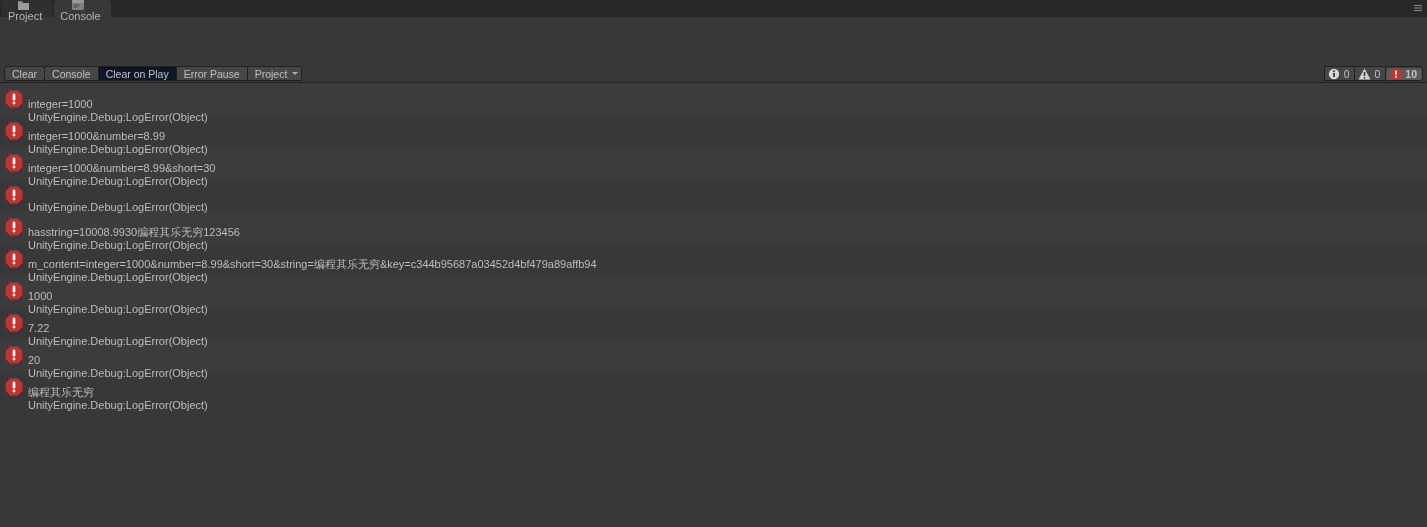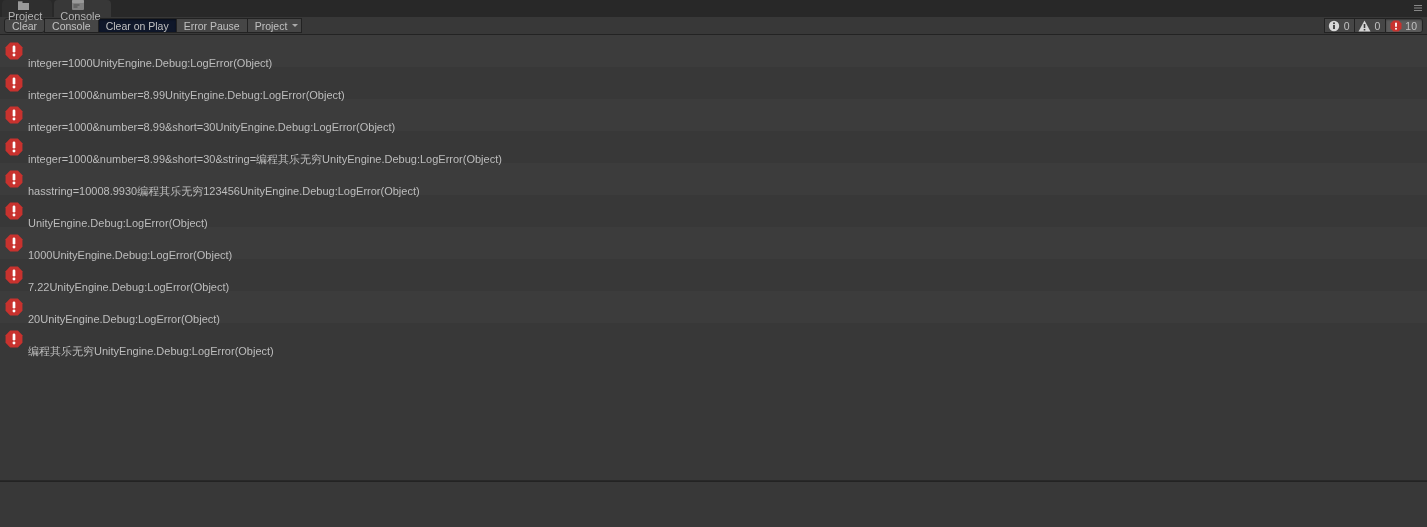--- a/index.html
+++ b/index.html
@@ -63,20 +63,21 @@
 
   
   .toolbar {
     height: 18px;
     background: #383838;
     border-bottom: 1px solid #232323;
     display: flex;
     align-items: center;
     padding: 0 4px;
     font-size: 10.5px;
+    margin-top: 48px;
   }
   .tool-btn {
     padding: 1px 7px;
     border: 1px solid #222;
     border-radius: 3px;
     background: #464646;
     color: #c0c0c0;
     margin-right: 0px;
     height: 15px;
     line-height: 12px;
@@ -103,21 +104,21 @@
     padding: 1px 5px 1px 3px;
     border: 1px solid #222;
     background: #464646;
     color: #c0c0c0;
     height: 15px;
     line-height: 12px;
     margin-left: -1px;
     cursor: pointer;
   }
   .counter:first-of-type { border-top-left-radius:3px;border-bottom-left-radius:3px;}
-  .counter:last-of-type  { border-top-right-radius:3px;border-bottom-right-radius:3px;}
+  .counter:last-of-type  { border-top-right-radius:3px;border-bottom-right-radius:3px;font-weight:bold;}
   .counter.active {
     background: #5b5b5b;
     box-shadow: inset 0 1px 2px rgba(0,0,0,0.4);
   }
   .counter .cicon {
     width: 13px;
     height: 13px;
     margin-right: 3px;
     display: inline-flex;
     align-items:center;
@@ -143,21 +144,21 @@
     width: 20px;
     height: 20px;
     margin-right: 4px;
     flex: none;
     display: flex;
     align-items: center;
     justify-content: center;
   }
   .log-text {
     display: flex;
-    flex-direction: row;
+    flex-direction: column;
     line-height: 13px;
     font-size: 11px;
     color: #bdbdbd;
     margin-top: 24px;
   }
   .log-sub {
     color: #bdbdbd;
   }
 
   
@@ -286,21 +287,20 @@
     </div>
     <div class="log-row">
       <div class="log-icon">
         <svg width="18" height="18" viewBox="0 0 16 16">
     <path d="M4.6 0.5h6.8l4.1 4.1v6.8l-4.1 4.1H4.6L0.5 11.4V4.6z" fill="#c8322e"></path>
     <rect x="6.8" y="3" width="2.4" height="6.4" rx="1.2" fill="#fff"></rect>
     <circle cx="8" cy="11.6" r="1.3" fill="#fff"></circle>
   </svg>
       </div>
       <div class="log-text">
-        <span>integer=1000&amp;number=8.99&amp;short=30&amp;string=编程其乐无穷</span>
         <span class="log-sub">UnityEngine.Debug:LogError(Object)</span>
       </div>
     </div>
     <div class="log-row">
       <div class="log-icon">
         <svg width="18" height="18" viewBox="0 0 16 16">
     <path d="M4.6 0.5h6.8l4.1 4.1v6.8l-4.1 4.1H4.6L0.5 11.4V4.6z" fill="#c8322e"></path>
     <rect x="6.8" y="3" width="2.4" height="6.4" rx="1.2" fill="#fff"></rect>
     <circle cx="8" cy="11.6" r="1.3" fill="#fff"></circle>
   </svg>
@@ -312,20 +312,21 @@
     </div>
     <div class="log-row">
       <div class="log-icon">
         <svg width="18" height="18" viewBox="0 0 16 16">
     <path d="M4.6 0.5h6.8l4.1 4.1v6.8l-4.1 4.1H4.6L0.5 11.4V4.6z" fill="#c8322e"></path>
     <rect x="6.8" y="3" width="2.4" height="6.4" rx="1.2" fill="#fff"></rect>
     <circle cx="8" cy="11.6" r="1.3" fill="#fff"></circle>
   </svg>
       </div>
       <div class="log-text">
+        <span>m_content=integer=1000&amp;number=8.99&amp;short=30&amp;string=编程其乐无穷&amp;key=c344b95687a03452d4bf479a89affb94</span>
         <span class="log-sub">UnityEngine.Debug:LogError(Object)</span>
       </div>
     </div>
     <div class="log-row">
       <div class="log-icon">
         <svg width="18" height="18" viewBox="0 0 16 16">
     <path d="M4.6 0.5h6.8l4.1 4.1v6.8l-4.1 4.1H4.6L0.5 11.4V4.6z" fill="#c8322e"></path>
     <rect x="6.8" y="3" width="2.4" height="6.4" rx="1.2" fill="#fff"></rect>
     <circle cx="8" cy="11.6" r="1.3" fill="#fff"></circle>
   </svg>

